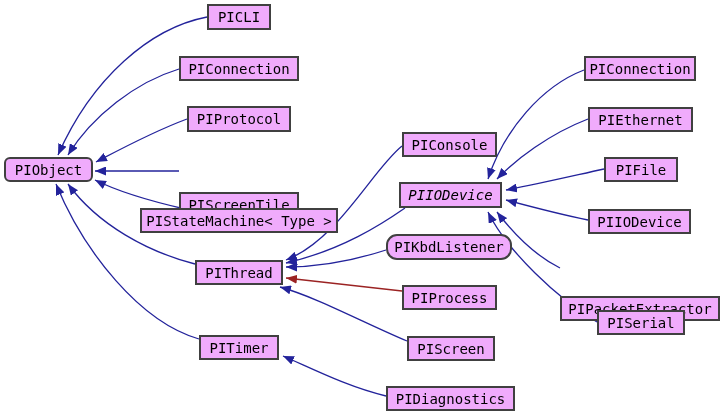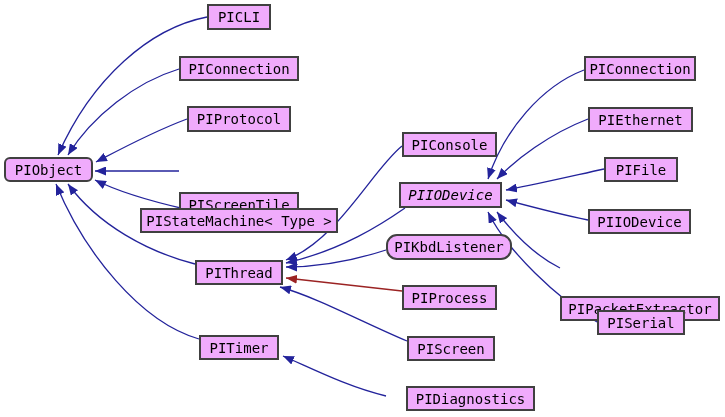--- a/index.html
+++ b/index.html
@@ -83,21 +83,21 @@
   <div class="node" style="left:187px; top:106px; width:104px; height:26px;">PIProtocol</div>
   <div class="node" style="left:179px; top:159px; width:120px; height:25px;margin-top:33px;">PIScreenTile</div>
   <div class="node" style="left:140px; top:208px; width:198px; height:25px;">PIStateMachine&lt; Type &gt;</div>
   <div class="node" style="left:195px; top:260px; width:88px;  height:25px;">PIThread</div>
   <div class="node" style="left:199px; top:335px; width:80px;  height:25px;">PITimer</div>
   <div class="node" style="left:402px; top:132px; width:95px;  height:25px;">PIConsole</div>
   <div class="node" style="left:399px; top:182px; width:103px; height:26px;font-style:italic;">PIIODevice</div>
   <div class="node" style="left:386px; top:234px; width:126px; height:26px;border-radius:11px;">PIKbdListener</div>
   <div class="node" style="left:402px; top:285px; width:95px;  height:25px;">PIProcess</div>
   <div class="node" style="left:407px; top:336px; width:88px;  height:25px;">PIScreen</div>
-  <div class="node" style="left:386px; top:386px; width:129px; height:25px;margin-left:20px;">PIDiagnostics</div>
+  <div class="node" style="left:386px; top:386px; width:129px; height:25px;">PIDiagnostics</div>
   <div class="node" style="left:584px; top:56px;  width:112px; height:25px;">PIConnection</div>
   <div class="node" style="left:588px; top:107px; width:105px; height:25px;">PIEthernet</div>
   <div class="node" style="left:604px; top:157px; width:74px;  height:25px;">PIFile</div>
   <div class="node" style="left:588px; top:209px; width:103px; height:25px;">PIIODevice</div>
   <div class="node" style="left:560px; top:266px; width:160px; height:25px;margin-top:30px;">PIPacketExtractor</div>
   <div class="node" style="left:597px; top:310px; width:88px;  height:25px;">PISerial</div>
 
 </div>
 
 </body></html>

